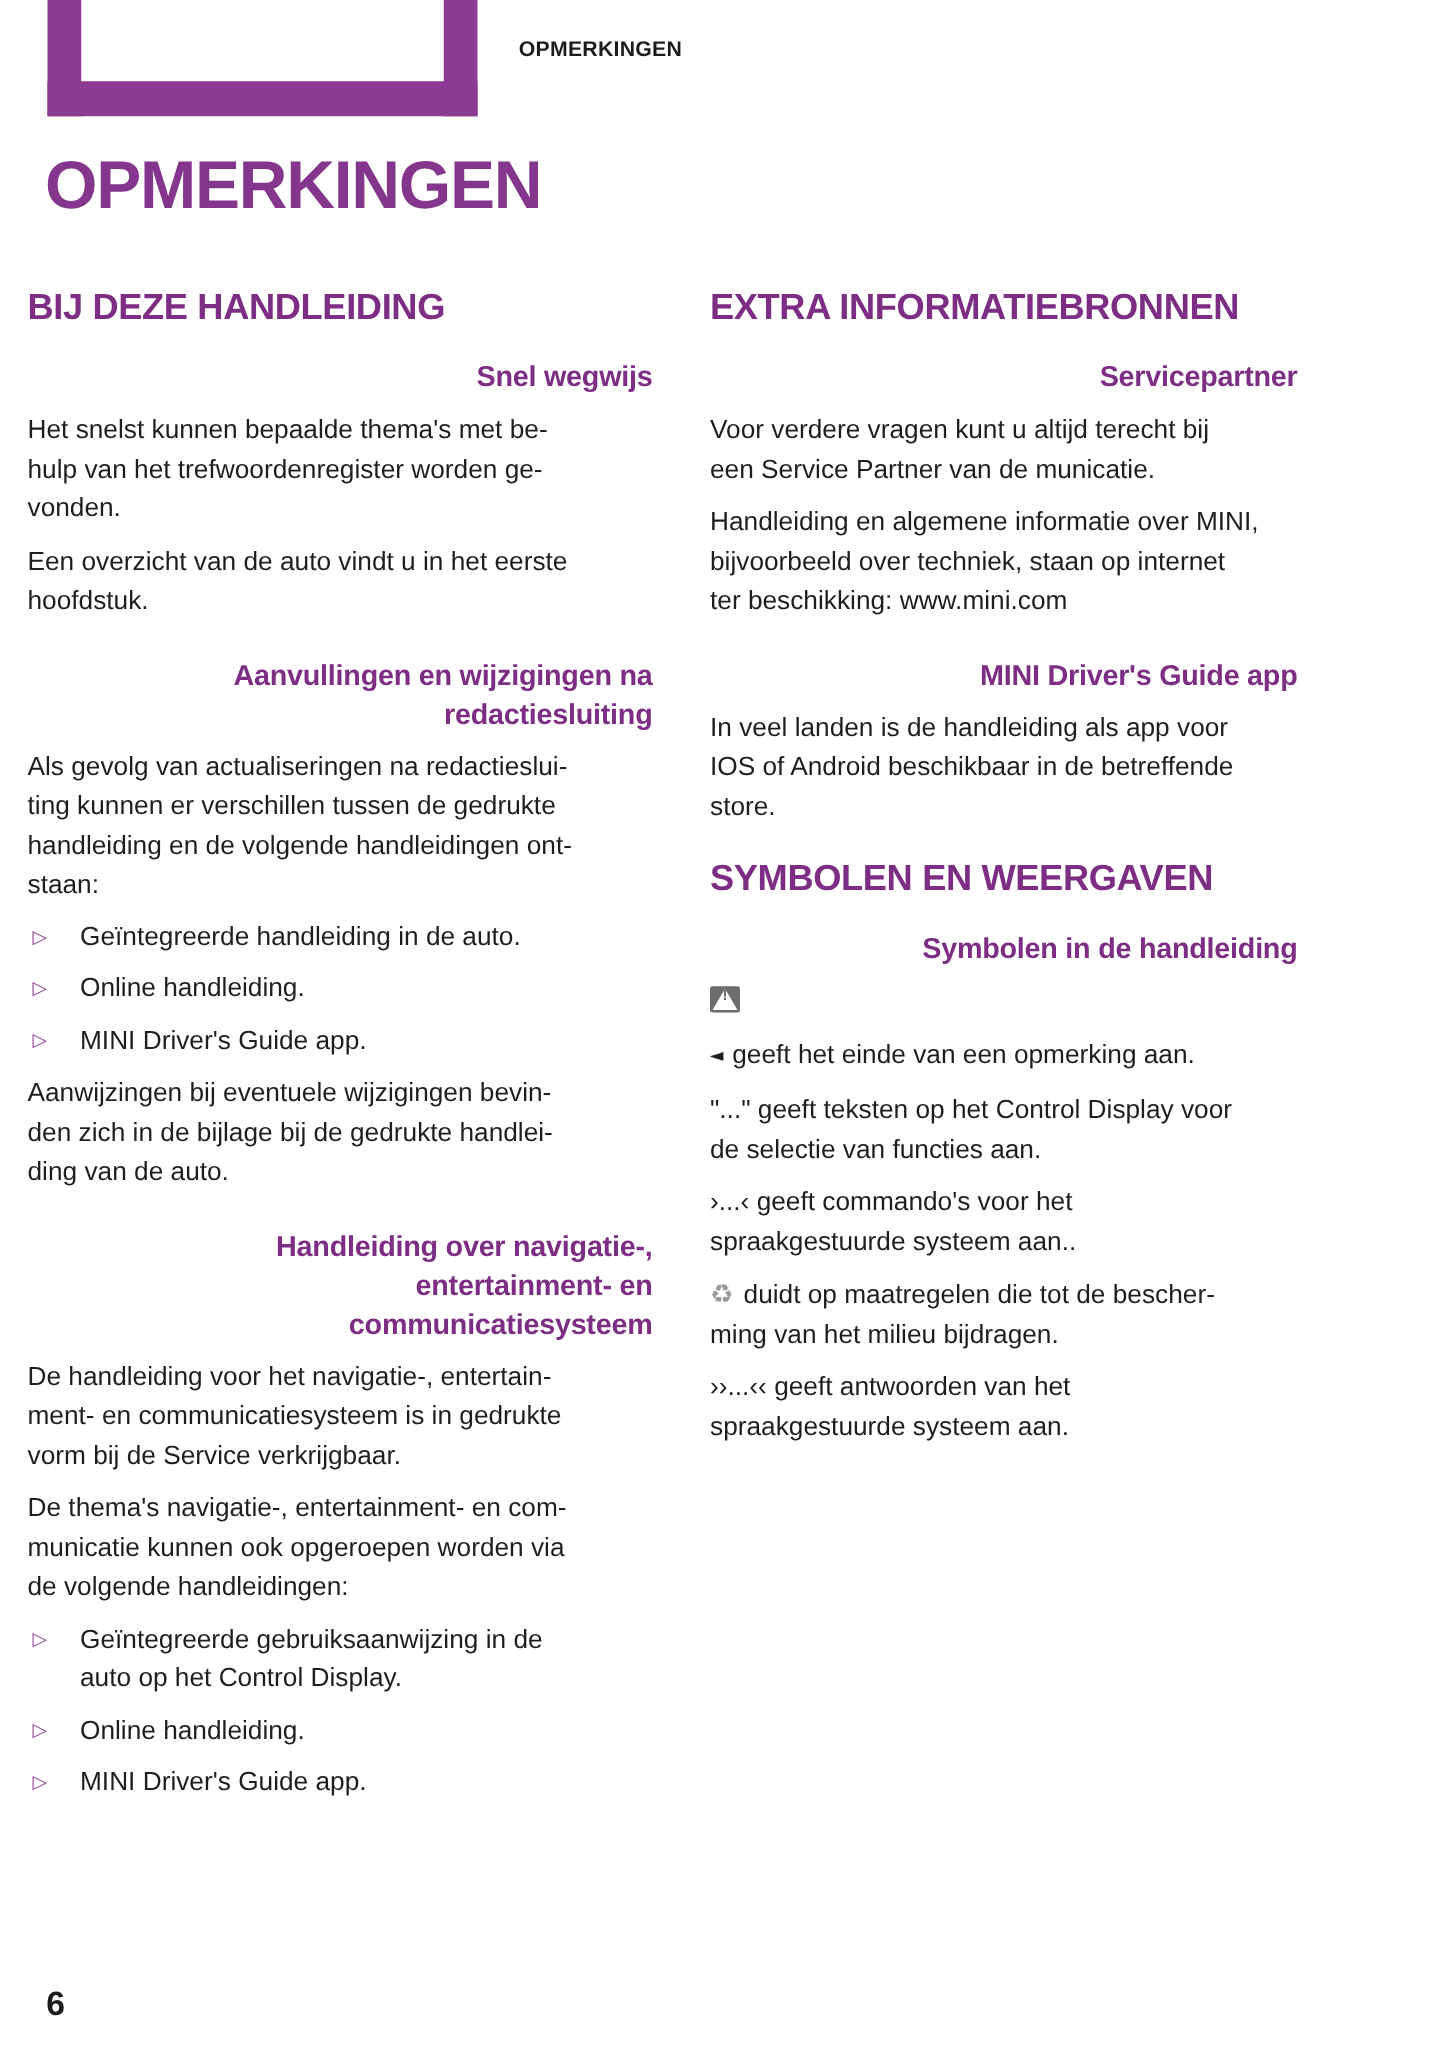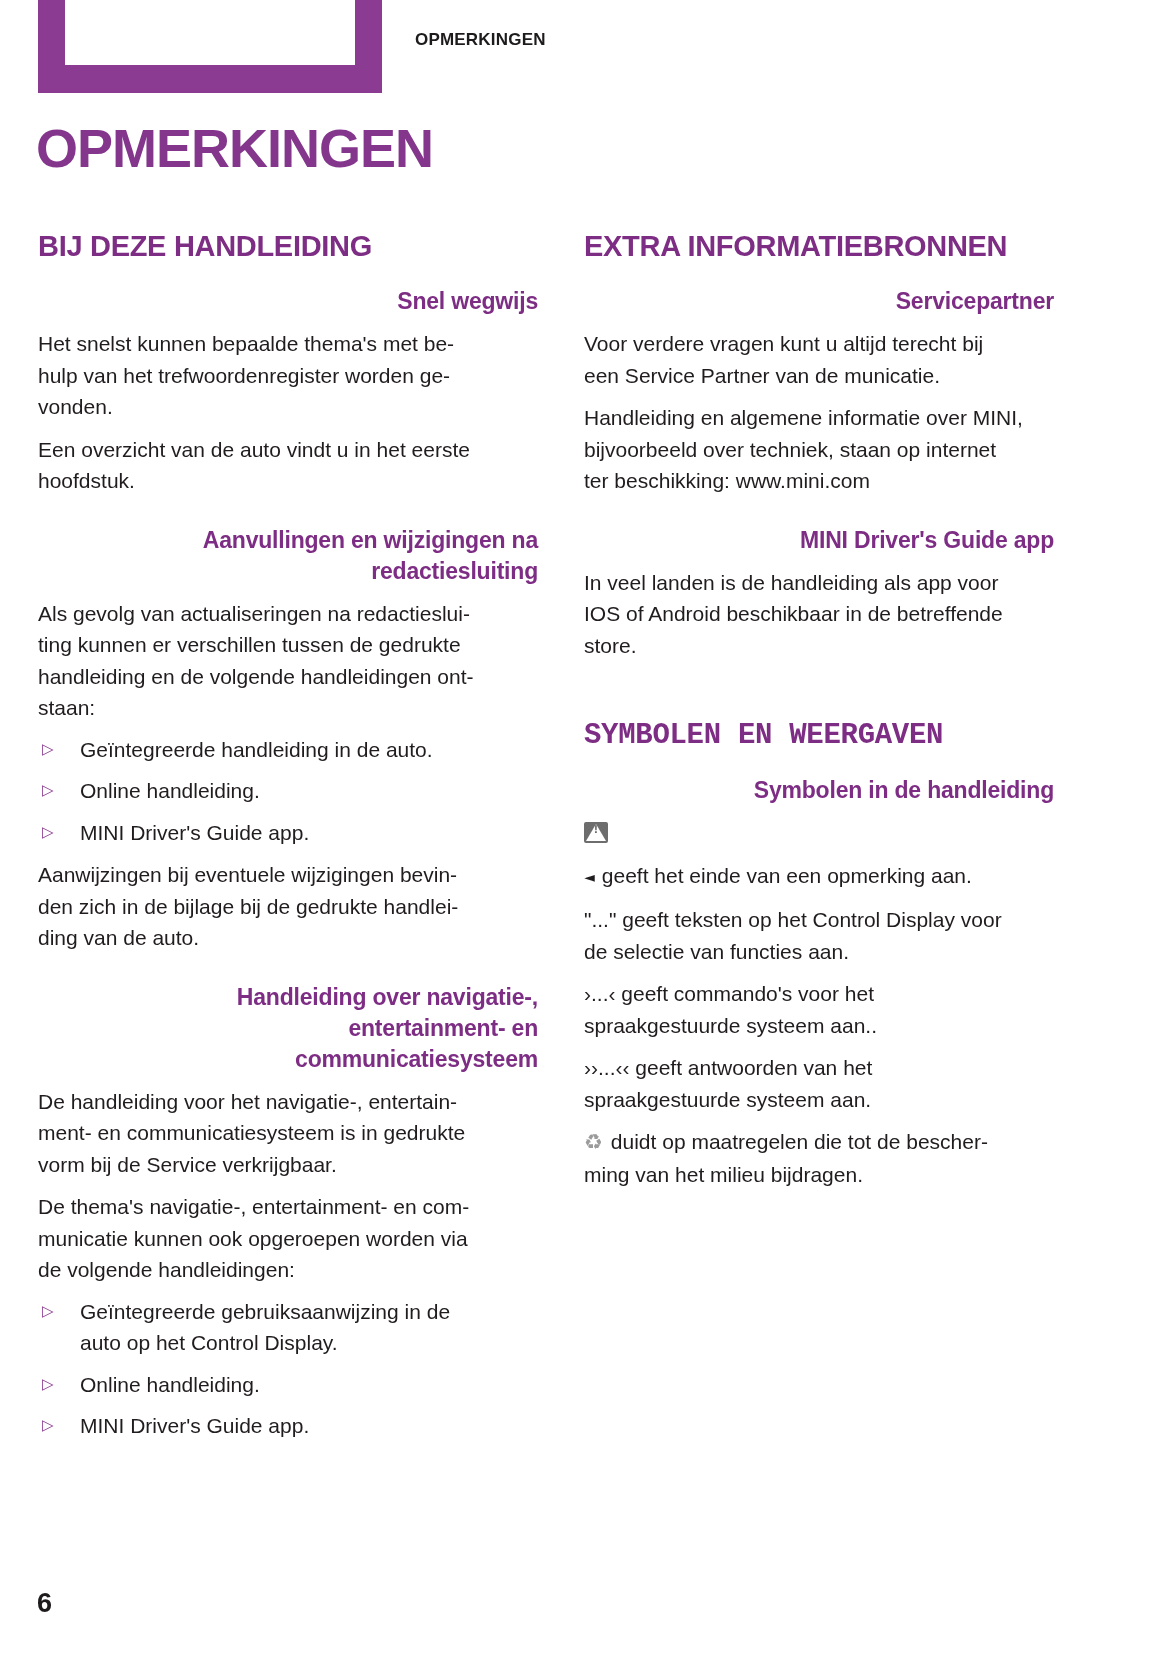--- a/index.html
+++ b/index.html
@@ -24,32 +24,32 @@
     position:absolute; left:415px; top:30px;
     font-size:17px; font-weight:bold; color:#1d1b1c;
     letter-spacing:0.2px;
   }
   .page-title {
     position:absolute; left:36px; top:120px; margin:0;
     font-size:54px; font-weight:bold; color:#83368c;
     letter-spacing:-1px; line-height:56px;
   }
   .columns {
-    position:absolute; left:38px; top:230px;
+    position:absolute; left:22px; top:230px;
     width:1016px;
     display:grid;
     grid-template-columns:500px 470px;
     column-gap:46px;
     align-items:start;
   }
   h2.section-h {
     margin:0; font-size:29px; line-height:33px;
     font-weight:bold; color:#7d2d84; letter-spacing:-0.3px;
   }
-  h2.section-h.mt-lg { margin-top:58px;font-family:Liberation Mono, monospace; }
+  h2.section-h.mt-lg { margin-top:26px; }
   h3.sub-h {
     margin:28px 0 0 0; font-size:23px; line-height:31px;
     font-weight:bold; color:#7d2d84; white-space:pre-line;
     letter-spacing:-0.2px;
     text-align:right;
   }
   h3.first { margin-top:23px; }
   .p {
     margin:11px 0 0 0; font-size:21px; line-height:31.5px;
     white-space:pre-line; color:#211d1f;
@@ -180,24 +180,24 @@
       <p class="p"><span class="warn-icon"><span class="warn-tri"></span></span></p>
 
       <p class="p"><span class="end-icon">◄</span><span>geeft het einde van een opmerking aan.</span></p>
 
       <p class="p">"..." geeft teksten op het Control Display voor
 de selectie van functies aan.</p>
 
       <p class="p">›...‹ geeft commando's voor het
 spraakgestuurde systeem aan..</p>
 
+      <p class="p"><span class="recycle-icon">♻</span><span>duidt op maatregelen die tot de bescher-
+ming van het milieu bijdragen.</span></p>
+
       <p class="p">››...‹‹ geeft antwoorden van het
 spraakgestuurde systeem aan.</p>
-
-      <p class="p"><span class="recycle-icon">♻</span><span>duidt op maatregelen die tot de bescher-
-ming van het milieu bijdragen.</span></p>
     </div>
 
   </div>
 
   <div class="page-number">6</div>
 
 </div>
 
 </body></html>

